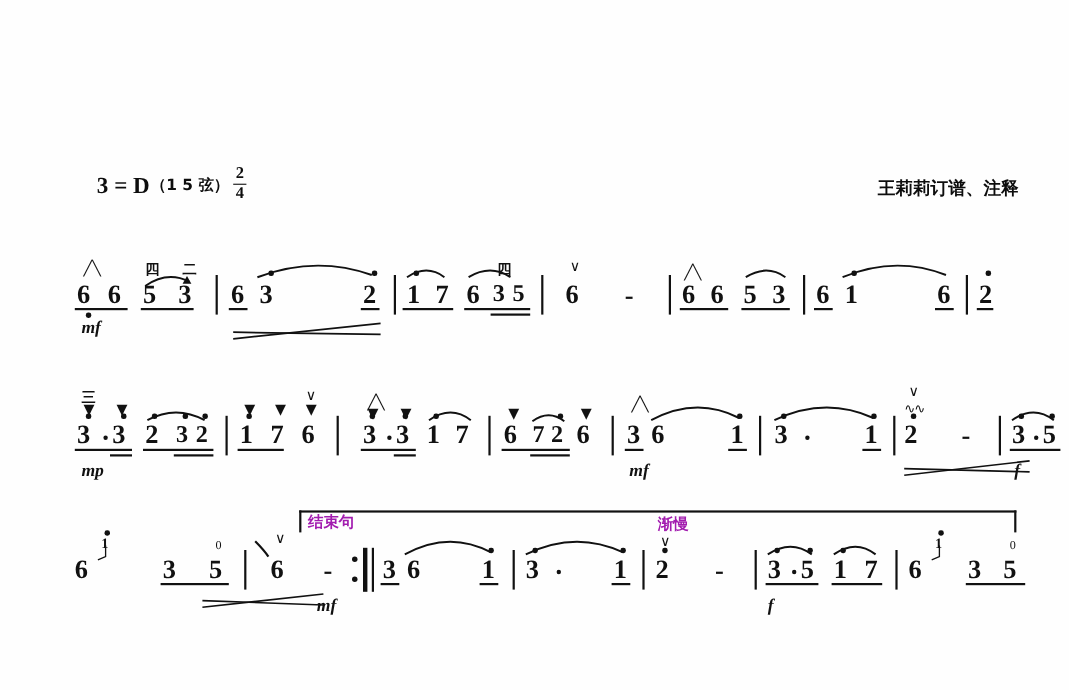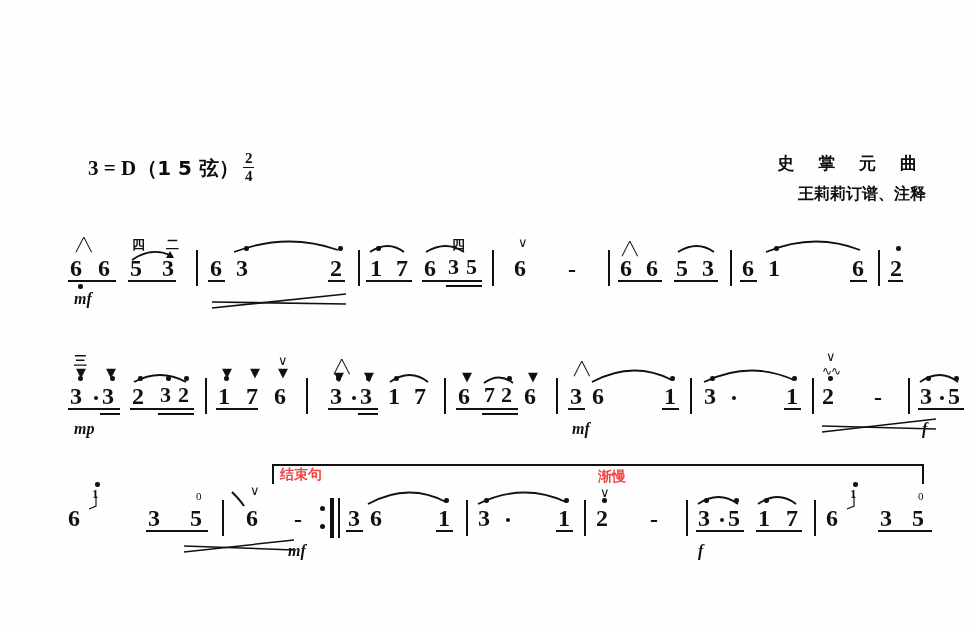--- a/index.html
+++ b/index.html
@@ -39,21 +39,21 @@
     left: 88px;
     top: 152px;
     font-family: "Liberation Serif", serif;
     font-size: 21px;
     font-weight: bold;
     white-space: nowrap;
     display: flex;
     align-items: center;
     gap: 1px;
   }
-  .keysig .cn { font-family: "DejaVu Sans", sans-serif; font-size: 20px; }
+  .keysig .cn { font-family: "DejaVu Sans", sans-serif; font-size: 14px; }
   .frac {
     display: inline-flex;
     flex-direction: column;
     align-items: center;
     font-size: 15px;
     line-height: 1.0;
     margin-left: 3px;
     position: relative;
     top: -1px;
   }
@@ -169,21 +169,21 @@
     font-style: italic;
     font-weight: bold;
     font-size: 16px;
     color: #111;
   }
   .cnmark {
     position: absolute;
     font-family: "DejaVu Sans", sans-serif;
     font-weight: bold;
     font-size: 14px;
-    color: #ef4444;
+    color: #a21caf;
   }
   .harm {
     position: absolute;
     font-family: "Liberation Serif", serif;
     font-size: 11px;
     color: #111;
   }
   .grace {
     position: absolute;
     font-family: "Liberation Serif", serif;
@@ -215,21 +215,20 @@
     <span>3 = D</span>
     <span class="cn">（1 5 弦）</span>
     <span class="frac">
       <span class="num">2</span>
       <span class="den">4</span>
     </span>
   </div>
 
 
   <div class="composer">
-    <div class="l1">史 掌 元 曲</div>
     <div class="l2">王莉莉订谱、注释</div>
   </div>
 
   <div class="line l1">
 
     <div class="bow" style="left:76px;top:10px;">╱╲</div>
     <div class="n" style="left:70px;top:28px;">6</div>
     <div class="odot" style="left:78px;top:56px;"></div>
     <div class="n" style="left:98px;top:28px;">6</div>
     <div class="beam" style="left:68px;top:52px;width:48px;"></div>

